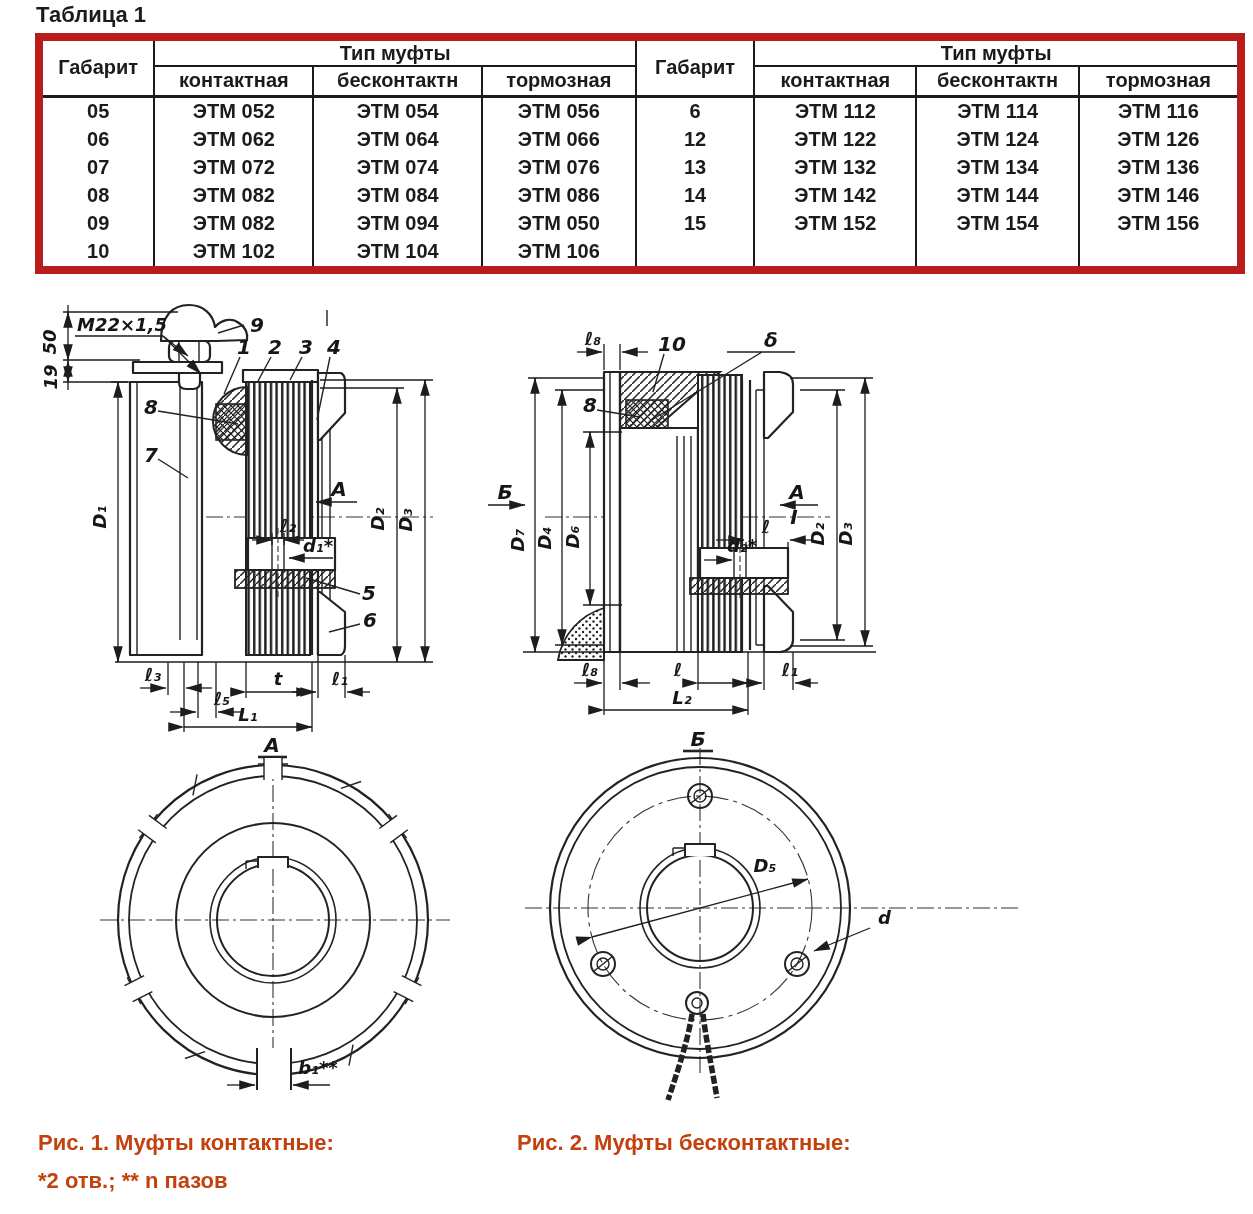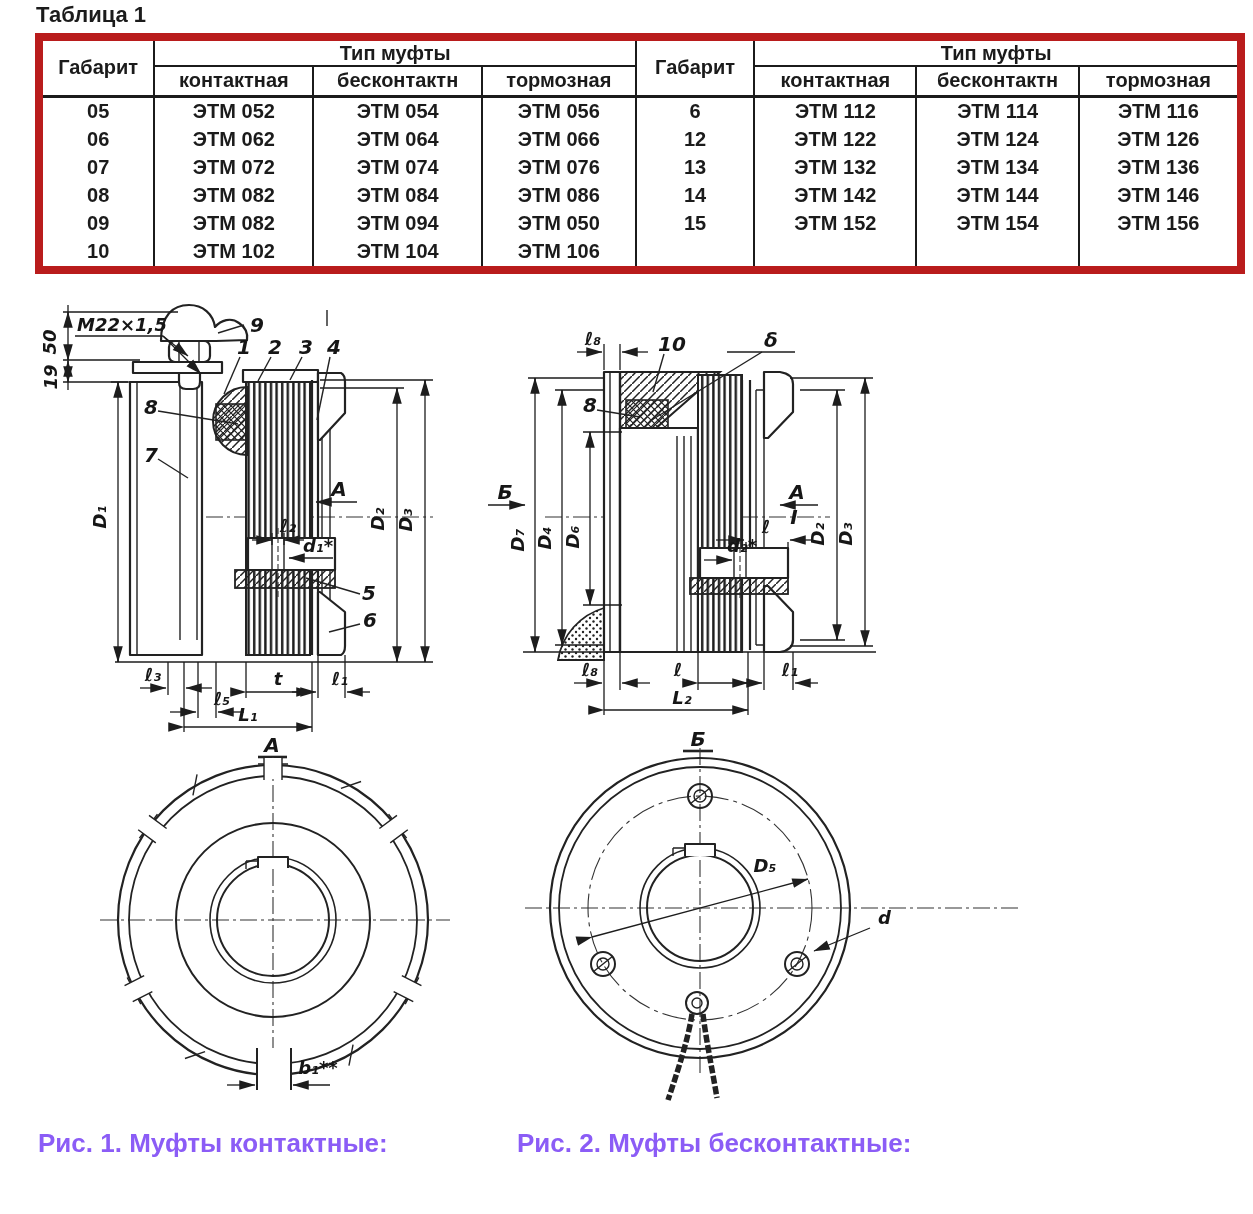--- a/index.html
+++ b/index.html
@@ -6,21 +6,21 @@
   .page{position:relative;width:1253px;height:1214px;background:#fff;font-family:"Liberation Sans",sans-serif;overflow:hidden;border-radius:24px;}
   .title{position:absolute;left:36px;top:2px;font-size:22px;font-weight:600;color:#1b1b1b;}
   table.main{position:absolute;left:35px;top:33px;width:1210px;height:231px;border-collapse:collapse;table-layout:fixed;border:8px solid #b91c1c;}
   table.main th, table.main td{border:2px solid #1b1b1b;padding:0;text-align:center;font-size:20px;font-weight:600;color:#1b1b1b;font-family:"Liberation Sans",sans-serif;}
   table.main thead tr.r1{height:29px;}
   table.main thead tr.r2{height:30px;}
   table.main thead th{font-weight:600;}
   table.main thead tr.r2 th{border-bottom:3px solid #1b1b1b;margin-top:12px;}
   table.main th.gab{border-bottom:3px solid #1b1b1b;}
   table.main tbody td{border-top:none;border-bottom:none;height:28px;}
-  .caption{position:absolute;font-size:26px;font-weight:600;color:#8b5cf6;line-height:38px;}
+  .caption{position:absolute;font-size:22px;font-weight:600;color:#c2410c;line-height:38px;}
   svg text{font-family:"DejaVu Sans",sans-serif;}
 </style>
 </head>
 <body>
 
 <div class="page">
 
   <div class="title">Таблица 1</div>
 
   <table class="main">
@@ -452,17 +452,18 @@
 
       <circle class="o" cx="697" cy="1003" r="11" style="stroke-width:2"></circle>
       <circle class="t" cx="697" cy="1003" r="5"></circle>
       <path d="M692,1014 C688,1040 678,1070 668,1100" stroke="#222" stroke-width="5.5" fill="none" stroke-dasharray="8 2.5"></path>
       <path d="M703,1014 C706,1040 712,1068 717,1098" stroke="#222" stroke-width="5.5" fill="none" stroke-dasharray="8 2.5"></path>
     </g>
   </svg>
 
   <div class="caption" style="left:38px;top:1124px;">
     <div>Рис. 1. Муфты контактные:</div>
+    <div>*2 отв.; ** n пазов</div>
   </div>
   <div class="caption" style="left:517px;top:1124px;">
     <div>Рис. 2. Муфты бесконтактные:</div>
   </div>
 </div>
 
 </body></html>

